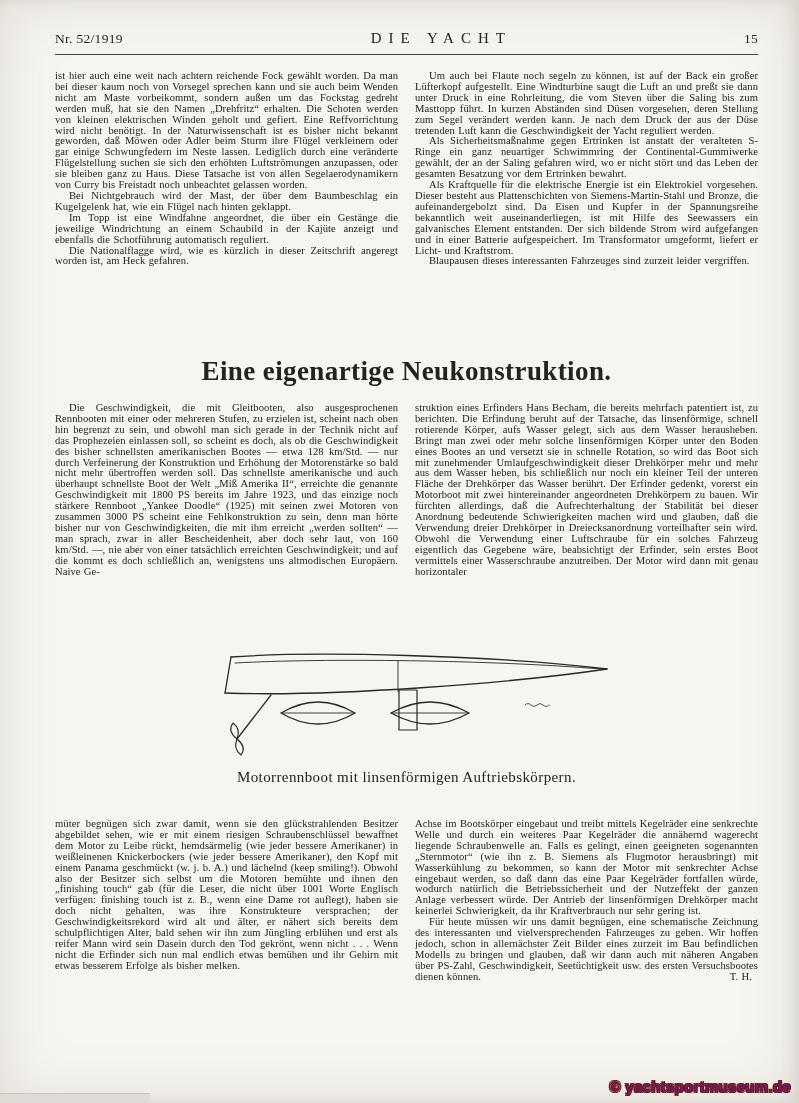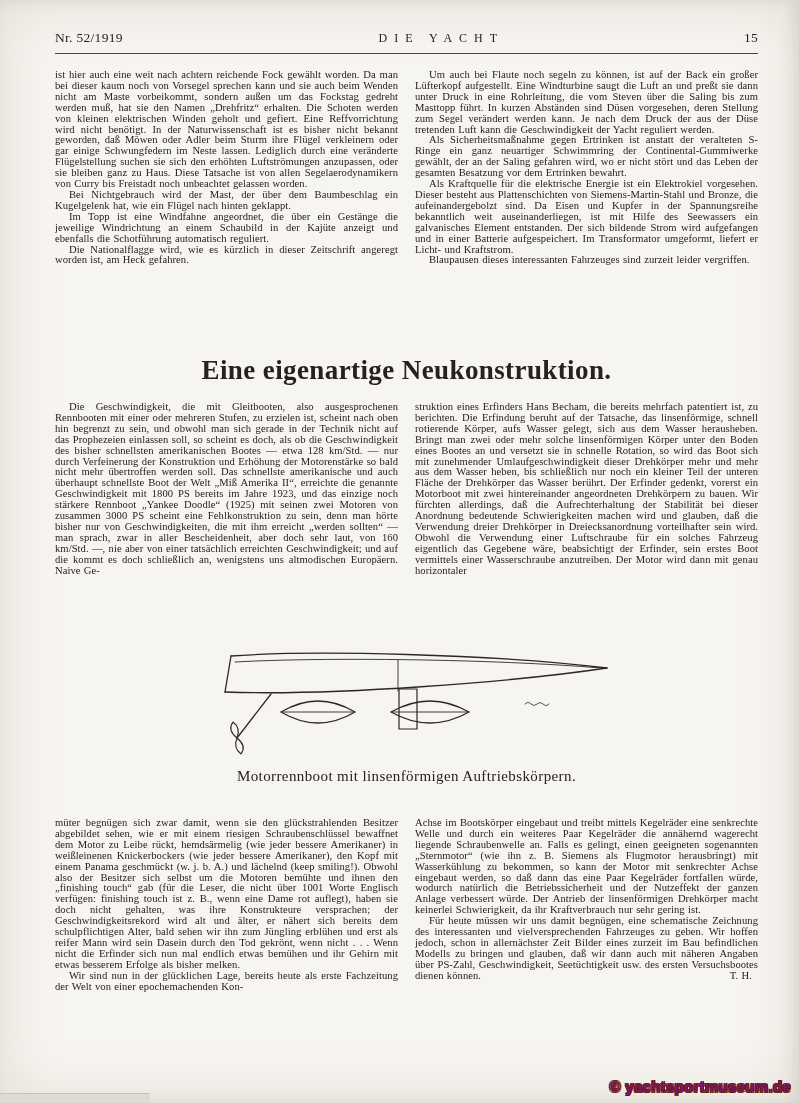--- a/index.html
+++ b/index.html
@@ -7,21 +7,21 @@
     width:799px;height:1103px;overflow:hidden;position:relative;
     background:#f7f5f0;
     box-shadow:inset 0 0 60px rgba(120,110,95,.18), inset -6px 0 14px rgba(100,95,85,.12);
     font-family:"Liberation Serif","DejaVu Serif",serif;
     color:#26221e;
     box-sizing:border-box;
     padding:30px 41px 0 55px;
   }
   .header-row{display:flex;justify-content:space-between;align-items:baseline;}
   .issue-no,.page-no{font-size:13.5px;letter-spacing:.3px;}
-  .mag-title{font-size:12px;letter-spacing:7px;font-weight:500;transform:translateX(8px);}
+  .mag-title{font-size:15px;letter-spacing:7px;font-weight:500;transform:translateX(8px);}
   .rule{height:1px;background:#4a453e;margin-top:7px;}
   .cols{display:flex;gap:17px;}
   .col{width:343px;overflow:hidden;text-align:justify;
        font-size:10.6px;line-height:10.9px;word-spacing:.6px;letter-spacing:.05px;}
   .col p{margin:0;}
   .col p.indent{text-indent:14px;}
   .sec1{margin-top:16px;height:262px;}
   .headline{margin-top:22px;text-align:center;font-size:27px;font-weight:bold;
             letter-spacing:.4px;line-height:32px;height:36px;}
   .sec2{margin-top:12px;height:236px;}
@@ -102,21 +102,20 @@
     <path d="M44,94 Q54,102 48,110 Q40,104 44,94 Z" stroke-width="1.1"></path>
 
     <path d="M332,60 q3,-3 6,0 q3,3 6,0 q3,-3 6,0 q3,3 6,0" stroke-width="0.8"></path>
   </svg>
   <div class="caption">Motorrennboot mit linsenförmigen Auftriebskörpern.</div>
 </div>
 
 <div class="cols sec3">
   <div class="col">
     <p>müter begnügen sich zwar damit, wenn sie den glückstrahlenden Besitzer abgebildet sehen, wie er mit einem riesigen Schraubenschlüssel bewaffnet dem Motor zu Leibe rückt, hemdsärmelig (wie jeder bessere Amerikaner) in weißleinenen Knickerbockers (wie jeder bessere Amerikaner), den Kopf mit einem Panama geschmückt (w. j. b. A.) und lächelnd (keep smiling!). Obwohl also der Besitzer sich selbst um die Motoren bemühte und ihnen den „finishing touch“ gab (für die Leser, die nicht über 1001 Worte Englisch verfügen: finishing touch ist z. B., wenn eine Dame rot auflegt), haben sie doch nicht gehalten, was ihre Konstrukteure versprachen; der Geschwindigkeitsrekord wird alt und älter, er nähert sich bereits dem schulpflichtigen Alter, bald sehen wir ihn zum Jüngling erblühen und erst als reifer Mann wird sein Dasein durch den Tod gekrönt, wenn nicht . . .  Wenn nicht die Erfinder sich nun mal endlich etwas bemühen und ihr Gehirn mit etwas besserem Erfolge als bisher melken.</p>
-    <p class="indent">Wir sind nun in der glücklichen Lage, bereits heute als erste Fachzeitung der Welt von einer epochemachenden Kon-</p>
   </div>
   <div class="col">
     <p>Achse im Bootskörper eingebaut und treibt mittels Kegelräder eine senkrechte Welle und durch ein weiteres Paar Kegelräder die annähernd wagerecht liegende Schraubenwelle an. Falls es gelingt, einen geeigneten sogenannten „Sternmotor“ (wie ihn z. B. Siemens als Flugmotor herausbringt) mit Wasserkühlung zu bekommen, so kann der Motor mit senkrechter Achse eingebaut werden, so daß dann das eine Paar Kegelräder fortfallen würde, wodurch natürlich die Betriebssicherheit und der Nutzeffekt der ganzen Anlage verbessert würde. Der Antrieb der linsenförmigen Drehkörper macht keinerlei Schwierigkeit, da ihr Kraftverbrauch nur sehr gering ist.</p>
     <p class="indent">Für heute müssen wir uns damit begnügen, eine schematische Zeichnung des interessanten und vielversprechenden Fahrzeuges zu geben. Wir hoffen jedoch, schon in allernächster Zeit Bilder eines zurzeit im Bau befindlichen Modells zu bringen und glauben, daß wir dann auch mit näheren Angaben über PS-Zahl, Geschwindigkeit, Seetüchtigkeit usw. des ersten Versuchsbootes dienen können.</p>
     <div class="author-line">T. H.</div>
   </div>
 </div>
 
 <div class="scan-artifact"></div>
 <div class="watermark">© yachtsportmuseum.de</div>

